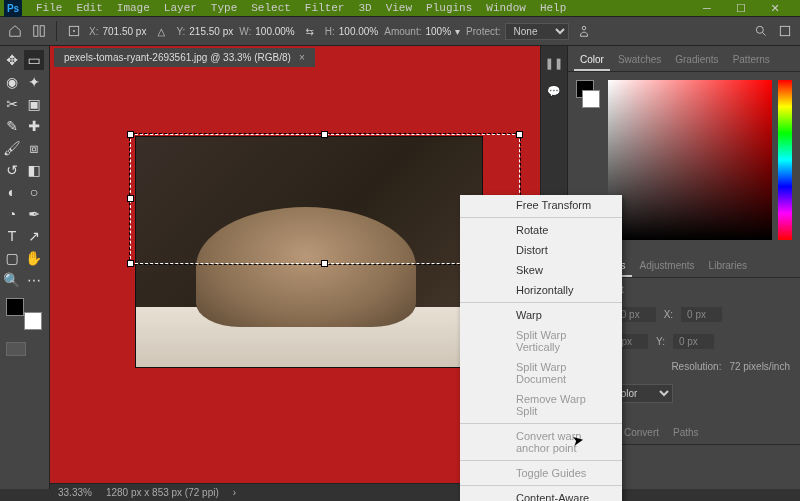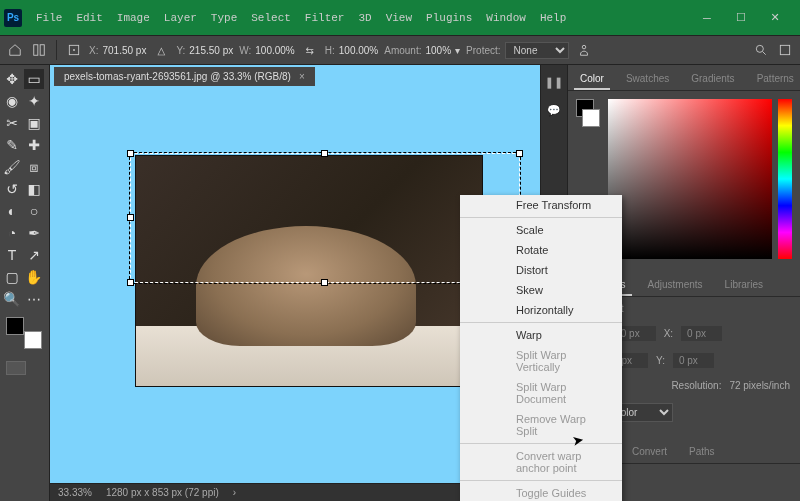--- a/index.html
+++ b/index.html
@@ -1,17 +1,17 @@
 <!DOCTYPE html>
 <html><head>
 <meta charset="utf-8">
 <style>
 * { margin:0; padding:0; box-sizing:border-box; font-family:"Segoe UI",Tahoma,sans-serif; }
 body { width:800px; height:501px; background:#323232; color:#ccc; font-size:11px; overflow:hidden; position:relative; }
-.titlebar { height:35px; background:#15803d; display:flex; align-items:center; padding:0 4px; }
+.titlebar { height:16px; background:#4d7c0f; display:flex; align-items:center; padding:0 4px; }
 .ps-logo { width:18px; height:18px; background:#001e36; color:#31a8ff; display:flex; align-items:center; justify-content:center; font-weight:bold; font-size:10px; border-radius:2px; margin-right:8px; }
 .menu { display:flex; gap:2px; }
 .menu span { padding:4px 6px; cursor:default;font-family:Liberation Mono, monospace; }
 .winctrl { margin-left:auto; display:flex; gap:8px; padding-right:8px; }
 .winctrl span { width:26px; height:18px; display:flex; align-items:center; justify-content:center; }
 .optbar { height:30px; background:#454545; display:flex; align-items:center; padding:0 6px; gap:6px; border-top:1px solid #222; border-bottom:1px solid #222; font-size:10px; }
 .optbar .sep { width:1px; height:20px; background:#2a2a2a; margin:0 2px; }
 .optbar .field { display:flex; align-items:center; gap:4px; }
 .optbar .label { color:#aaa; }
 .optbar .val { color:#ddd; }
@@ -19,33 +19,33 @@
 .optbar select { background:#3a3a3a; color:#ccc; border:1px solid #555; font-size:10px; padding:1px 14px 1px 4px; }
 .right-icons { margin-left:auto; display:flex; gap:6px; }
 .main { display:flex; height:443px; }
 .toolbar { width:50px; background:#454545; display:flex; flex-wrap:wrap; padding:4px 2px; gap:2px; align-content:flex-start; border-right:1px solid #222; }
 .tool { width:20px; height:20px; display:flex; align-items:center; justify-content:center; color:#ddd; font-size:14px; }
 .tool.active { background:#2a2a2a; }
 .swatch-pair { width:36px; height:32px; position:relative; margin:6px 4px; }
 .swatch-bg { position:absolute; right:0; bottom:0; width:18px; height:18px; background:#fff; border:1px solid #888; }
 .swatch-fg { position:absolute; left:0; top:0; width:18px; height:18px; background:#000; border:1px solid #888; }
 .small-panel { width:20px; height:14px; background:#555; margin:4px; border:1px solid #666; }
-.doc-area { flex:1; background:#7dd3fc; position:relative; overflow:hidden; }
+.doc-area { flex:1; background:#b91c1c; position:relative; overflow:hidden; }
 .tab { background:#454545; color:#ddd; padding:4px 10px; font-size:10px; display:inline-flex; align-items:center; gap:8px; margin:2px 0 0 4px; }
 .tab .close { color:#aaa; }
 .canvas { position:absolute; left:85px; top:90px; width:348px; height:232px; background:linear-gradient(135deg,#3a2f28 0%,#2a2218 50%,#4a3a2e 100%); border:1px solid #111; }
 .cat-body { position:absolute; left:60px; top:70px; width:220px; height:120px; background:radial-gradient(ellipse at 50% 40%,#b89878 0%,#8a6f52 60%,#5e4a36 100%); border-radius:50% 50% 20% 20%; }
 .bench { position:absolute; left:0; bottom:0; width:100%; height:60px; background:linear-gradient(#e8e0d4,#cfc6b8); }
 .sel-box { position:absolute; left:80px; top:88px; width:390px; height:130px; border:1px dashed #fff; outline:1px dashed #000; }
 .handle { position:absolute; width:7px; height:7px; background:#fff; border:1px solid #000; }
 .status { position:absolute; bottom:0; left:50px; height:18px; background:#323232; display:flex; align-items:center; gap:14px; padding:0 8px; font-size:10px; color:#aaa; border-top:1px solid #222; width:490px;}
 .side-strip { width:28px; background:#323232; display:flex; flex-direction:column; align-items:center; padding-top:8px; gap:10px; border-left:1px solid #222; border-right:1px solid #222;}
 .side-strip span { width:18px; height:18px; display:flex; align-items:center; justify-content:center; color:#aaa; }
 .panels { width:232px; background:#454545; display:flex; flex-direction:column; }
-.panel-tabs { display:flex; gap:10px; padding:4px 6px 0; border-bottom:1px solid #2a2a2a; font-size:10px; }
+.panel-tabs { display:flex; gap:2px; padding:4px 6px 0; border-bottom:1px solid #2a2a2a; font-size:10px; }
 .panel-tabs span { padding:4px 6px; color:#888; }
 .panel-tabs span.active { color:#eee; border-bottom:2px solid #ccc; }
 .color-panel { height:180px; display:flex; padding:8px; gap:6px; }
 .color-preview { width:26px; }
 .cp-fg { width:18px; height:18px; background:#000; border:1px solid #888; }
 .cp-bg { width:18px; height:18px; background:#fff; border:1px solid #888; margin-top:-8px; margin-left:6px; }
 .color-square { flex:1; height:160px; background:linear-gradient(to right,#fff,#ff0000); position:relative; }
 .color-square::after { content:''; position:absolute; inset:0; background:linear-gradient(to bottom,transparent,#000); }
 .hue-strip { width:14px; height:160px; background:linear-gradient(#ff0000,#ffff00,#00ff00,#00ffff,#0000ff,#ff00ff,#ff0000); }
 .lower-panels { flex:1; background:#454545; padding:0; font-size:10px; overflow:hidden; }
@@ -264,21 +264,20 @@
 
 <div class="status">
   <span>33.33%</span>
   <span>1280 px x 853 px (72 ppi)</span>
   <span>›</span>
 </div>
 
 <div class="ctx-menu">
   <div class="item">Free Transform</div>
   <div class="divider"></div>
-  <div class="item">Scale</div>
   <div class="item">Rotate</div>
   <div class="item">Distort</div>
   <div class="item">Skew</div>
   <div class="item">Horizontally</div>
   <div class="divider"></div>
   <div class="item">Warp</div>
   <div class="item disabled">Split Warp Vertically</div>
   <div class="item disabled">Split Warp Document</div>
   <div class="item disabled">Remove Warp Split</div>
   <div class="divider"></div>

